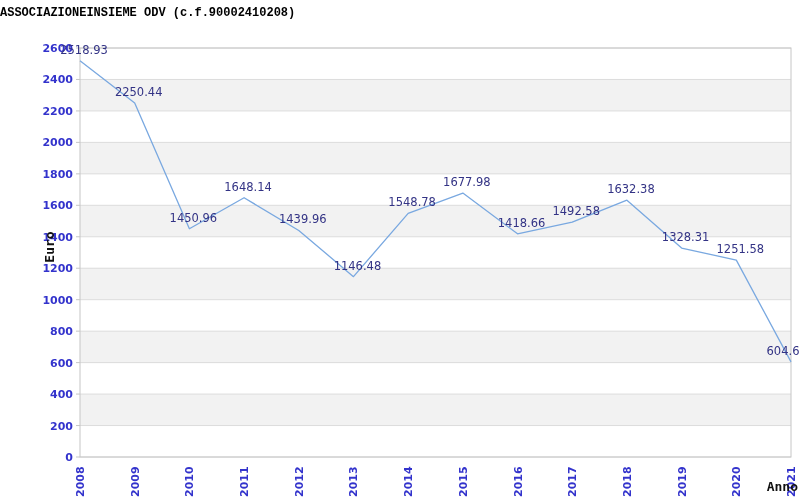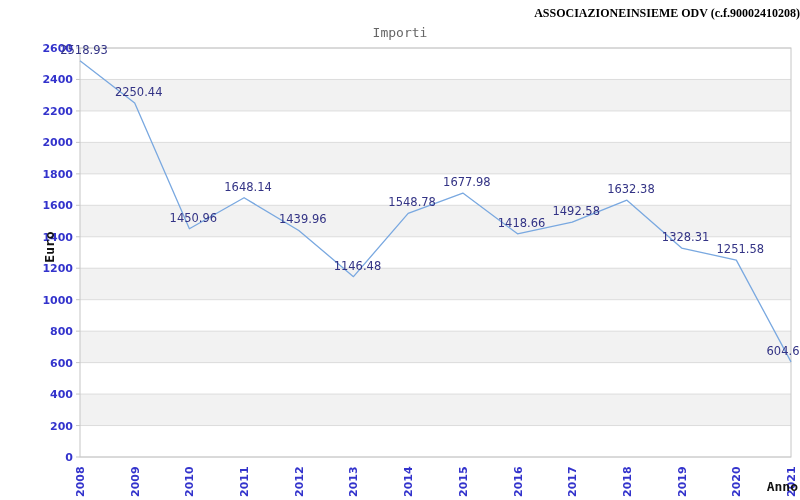--- a/index.html
+++ b/index.html
@@ -5,22 +5,22 @@
   html,body{margin:0;padding:0;background:#ffffff;}
   #chart-container{
     position:relative;
     width:800px;height:500px;
     background:#ffffff;
     overflow:hidden;
     font-family:"DejaVu Sans", sans-serif;
   }
   .chart-title{
     position:absolute;top:6px;left:0;width:800px;
-    text-align:right;
-    font-family:Liberation Serif, serif;
+    text-align:left;
+    font-family:Liberation Mono, monospace;
     font-weight:bold;font-size:12px;color:#000000;
     letter-spacing:0px;
   }
   .chart-subtitle{
     position:absolute;top:25px;left:0;width:800px;
     text-align:center;
     font-family:"DejaVu Sans Mono", monospace;
     font-size:13px;color:#666666;
   }
   .y-axis-title{
@@ -37,21 +37,20 @@
     white-space:nowrap;
     margin-left:16px;
   }
   svg text{font-family:"DejaVu Sans", sans-serif;}
 </style>
 </head>
 <body>
 
 <div id="chart-container">
   <div class="chart-title">ASSOCIAZIONEINSIEME ODV (c.f.90002410208)</div>
-  <div class="chart-subtitle">Importi</div>
   <svg id="plot" width="800" height="500">
       <rect x="80" y="79.46153846153845" width="711" height="31.461538461538467" fill="#f2f2f2"></rect>
       <rect x="80" y="142.3846153846154" width="711" height="31.461538461538453" fill="#f2f2f2"></rect>
       <rect x="80" y="205.30769230769232" width="711" height="31.461538461538453" fill="#f2f2f2"></rect>
       <rect x="80" y="268.2307692307692" width="711" height="31.461538461538453" fill="#f2f2f2"></rect>
       <rect x="80" y="331.15384615384613" width="711" height="31.46153846153851" fill="#f2f2f2"></rect>
       <rect x="80" y="394.0769230769231" width="711" height="31.461538461538453" fill="#f2f2f2"></rect>
       <line x1="80" y1="457" x2="791" y2="457" stroke="#dcdcdc" stroke-width="1"></line>
       <line x1="76" y1="457" x2="80" y2="457" stroke="#c6c6c6" stroke-width="1"></line>
       <text x="73" y="461" text-anchor="end" fill="#3333cc" font-size="11px" font-weight="bold">0</text>

